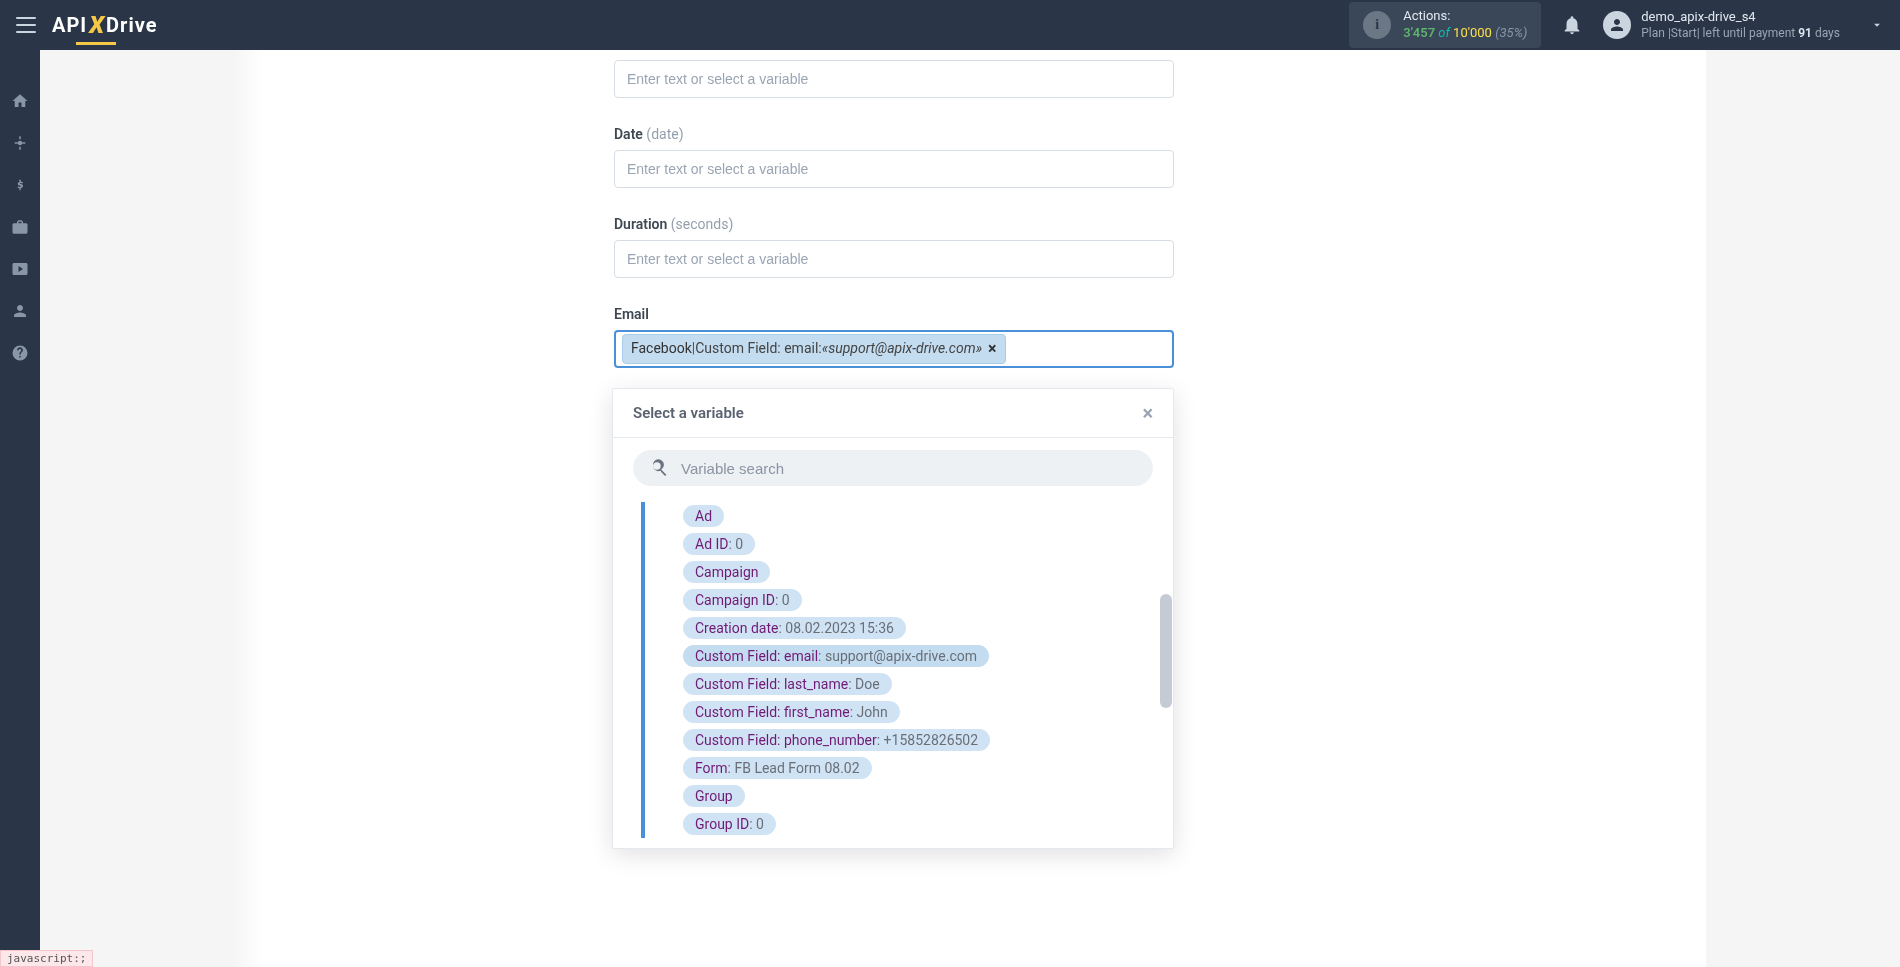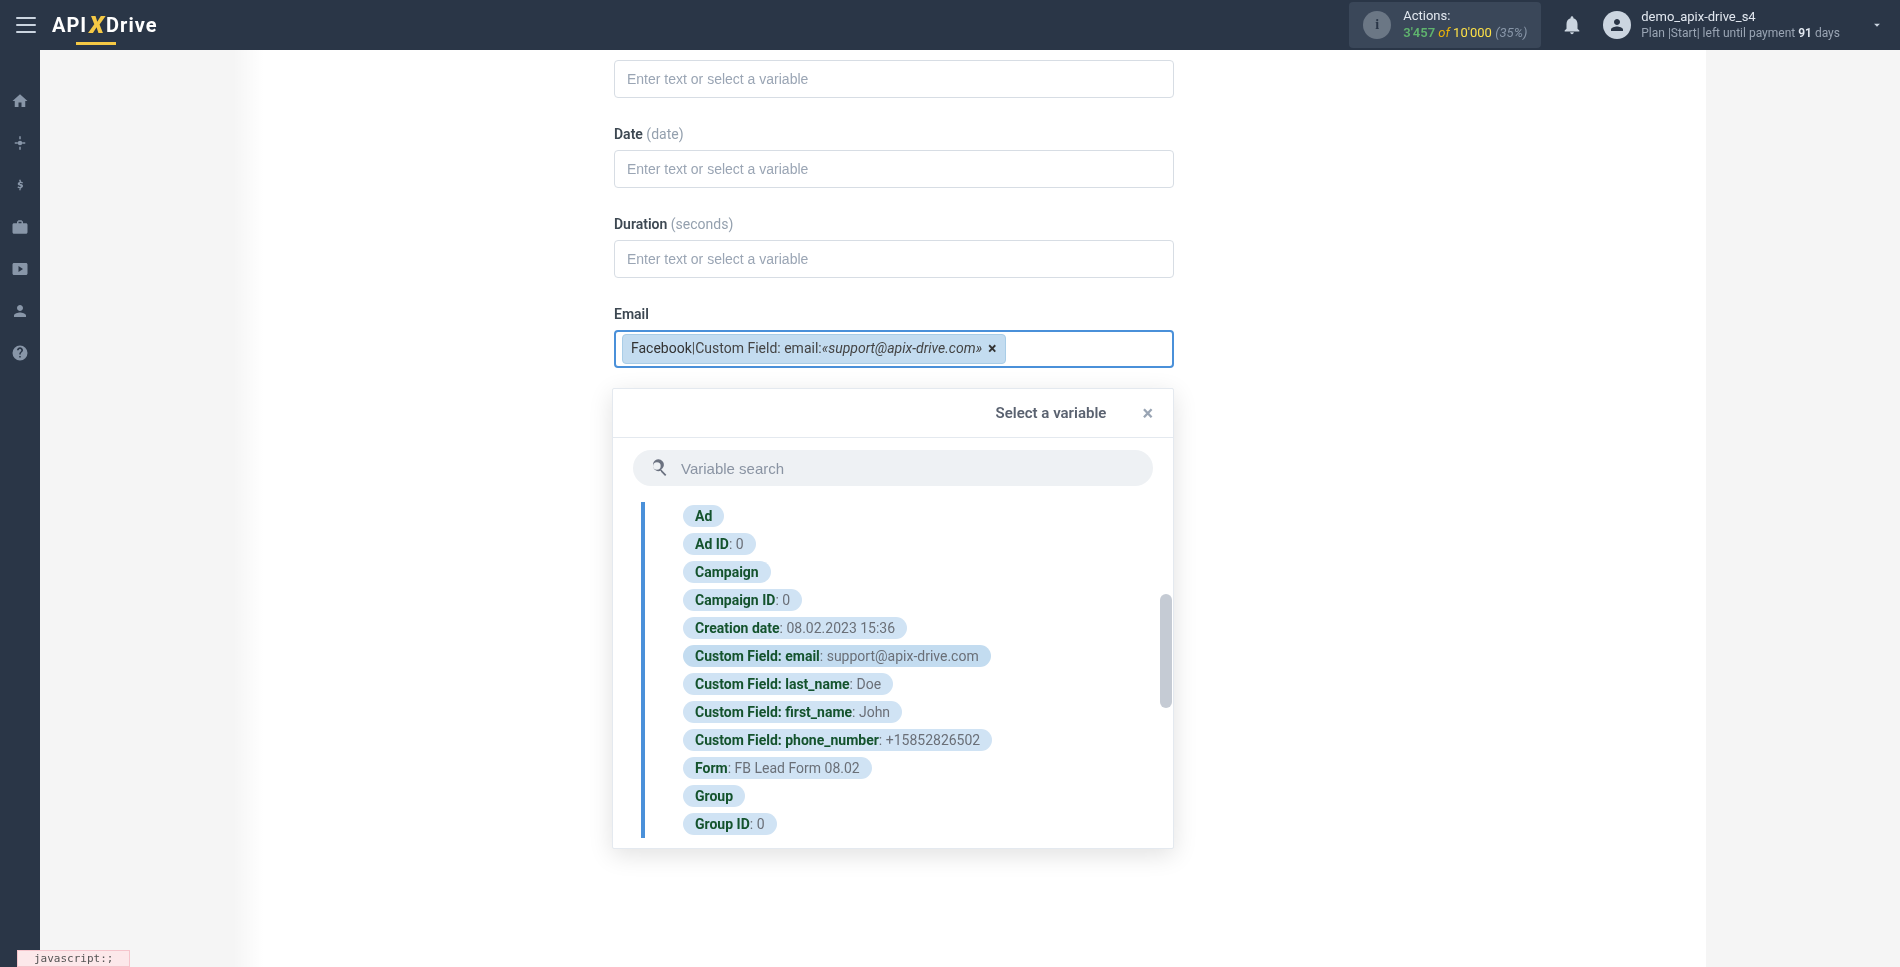--- a/index.html
+++ b/index.html
@@ -74,21 +74,21 @@
       border-radius: 50%;
       display: flex;
       align-items: center;
       justify-content: center;
       font-weight: 900;
       font-size: 14px;
       font-family: Georgia, serif;
     }
     .actions-text { font-size: 13px; line-height: 1.3; }
     .actions-count { color: #5fb36e; font-weight: 600; }
-    .actions-of { color: #eab308; font-style: italic; }
+    .actions-of { color: #14b8a6; font-style: italic; }
     .actions-total { color: #fde047; }
     .actions-pct { color: #8896a8; font-style: italic; }
     .bell-icon, .user-avatar {
       width: 22px;
       height: 22px;
       color: #cbd5e0;
     }
     .bell-icon svg, .user-avatar svg { width: 100%; height: 100%; }
     .user-section {
       display: flex;
@@ -219,24 +219,23 @@
       width: 562px;
       background: #fff;
       border: 1px solid #e4e9ef;
       box-shadow: 0 6px 24px rgba(0,0,0,0.12);
       border-radius: 2px;
       z-index: 10;
     }
     .dropdown-header {
       display: flex;
       align-items: center;
-      justify-content: flex-end;
+      justify-content: space-between;
       padding: 12px 20px;
       border-bottom: 1px solid #e4e9ef;
-      gap: 36px;
     }
     .dropdown-title {
       font-weight: 600;
       color: #5a6270;
       font-size: 15px;
     }
     .dropdown-close {
       color: #9aa5b4;
       font-size: 20px;
       cursor: pointer;
@@ -274,46 +273,46 @@
       display: inline-block;
       background: #d0e3f4;
       border-radius: 12px;
       padding: 3px 12px;
       margin: 3px 0;
       font-size: 14px;
       cursor: pointer;
       clear: both;
     }
     .variable-item.selected { background: #c3dcf0; }
-    .var-name { color: #14532d; font-weight: 700; }
+    .var-name { color: #701a75; font-weight: 400; }
     .var-value { color: #6a6f77; }
     .var-row { display: block; }
     .scroll-thumb {
       position: absolute;
       right: 1px;
       top: 96px;
       width: 12px;
       height: 114px;
       background: #c5cbd4;
       border-radius: 6px;
     }
     .bottom-input {
       position: absolute;
       top: 724px;
       left: 0;
     }
     .js-hint {
       position: fixed;
-      left: 17px;
+      left: 0;
       bottom: 0;
       background: #fce8ea;
       border: 1px solid #f5c5cc;
       color: #555;
       font-size: 11px;
-      padding: 1px 16px;
+      padding: 1px 6px;
       font-family: monospace;
     }
   </style>
 </head>
 <body>
 
 <div class="topbar">
   <div class="hamburger">
     <span></span>
       <span></span>

